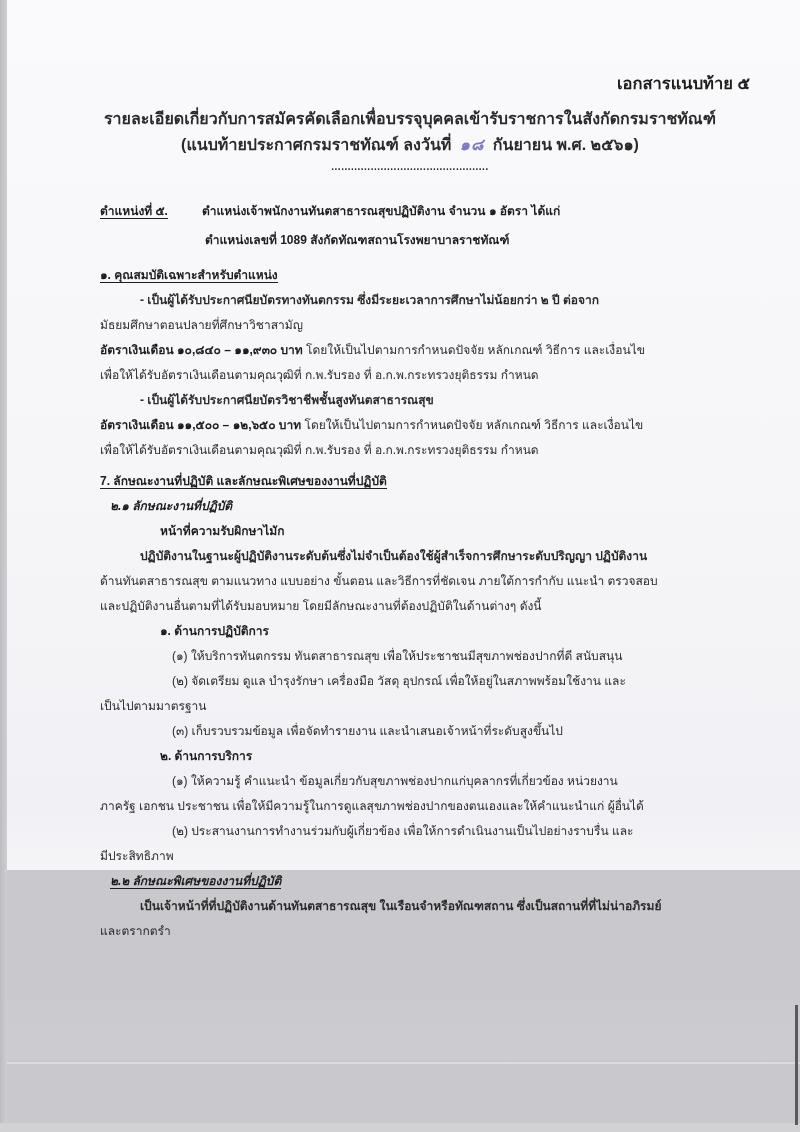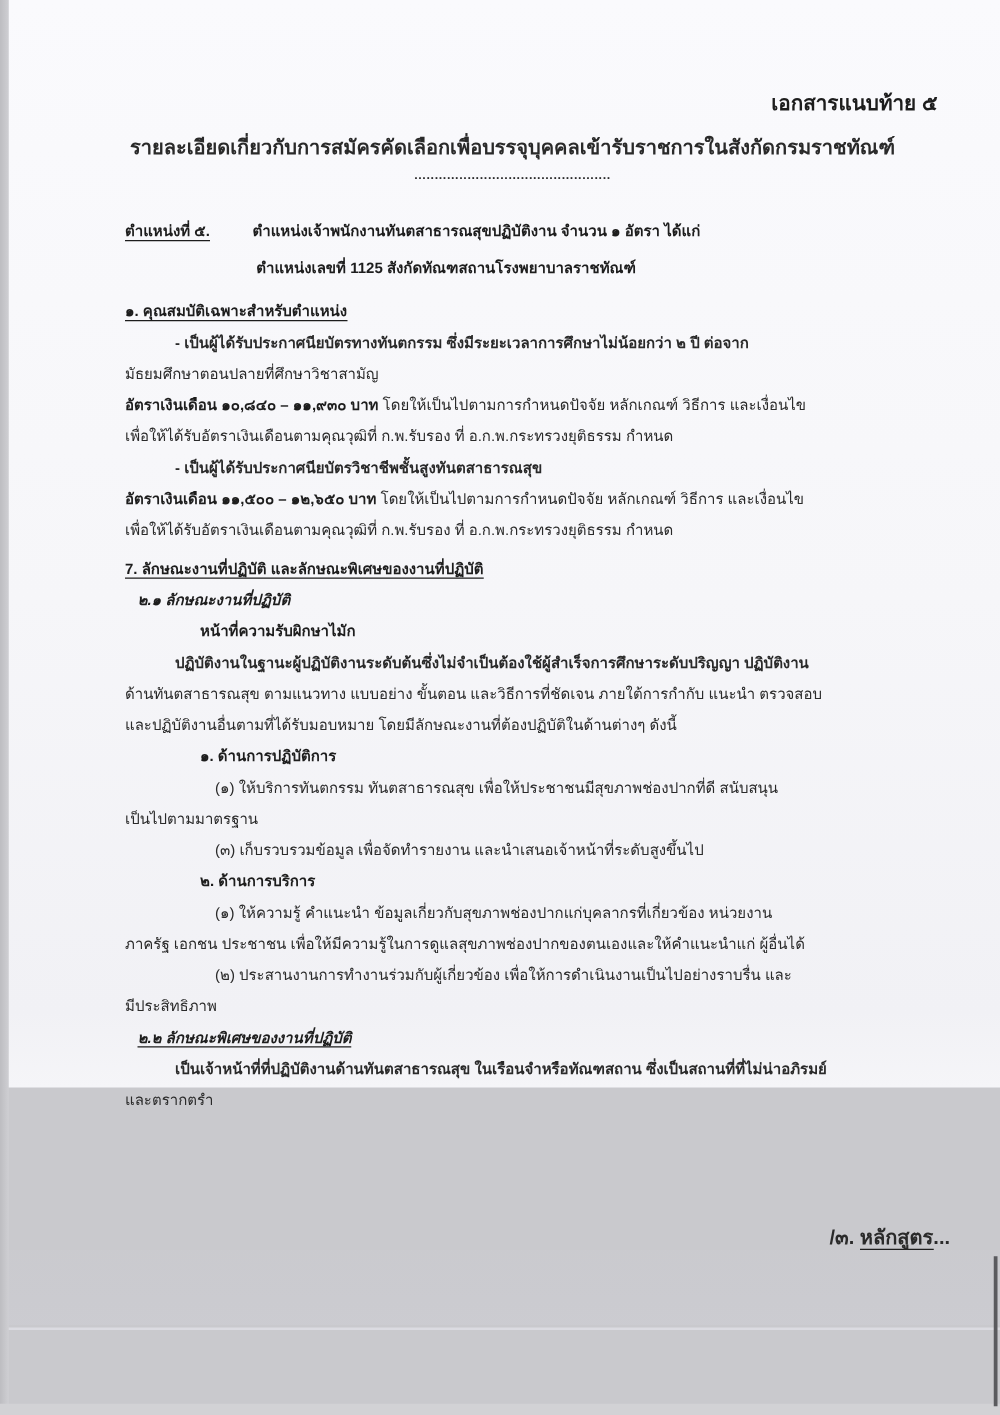--- a/index.html
+++ b/index.html
@@ -51,28 +51,33 @@
   <div class="crease"></div>
 
   <div class="content">
 
     <div class="line corner right">
       <span class="b">เอกสารแนบท้าย ๕</span>
     </div>
 
     <div class="line title center mt10">รายละเอียดเกี่ยวกับการสมัครคัดเลือกเพื่อบรรจุบุคคลเข้ารับราชการในสังกัดกรมราชทัณฑ์</div>
 
+    <div class="line title center">
+      <span>(แนบท้ายประกาศกรมราชทัณฑ์ ลงวันที่</span>
+      <span class="handwritten">๑๘</span>
+      <span>กันยายน พ.ศ. ๒๕๖๑)</span>
+    </div>
 
     <div class="line dots center">................................................</div>
 
     <div class="line pos-row" style="margin-top:23px;">
       <span class="pos-h"><span class="b u">ตำแหน่งที่ ๕.</span></span>
       <span class="b">ตำแหน่งเจ้าพนักงานทันตสาธารณสุขปฏิบัติงาน จำนวน ๑ อัตรา ได้แก่</span>
     </div>
-    <div class="line b ml105 mt4">ตำแหน่งเลขที่ 1125 สังกัดทัณฑสถานโรงพยาบาลราชทัณฑ์</div>
+    <div class="line b ml105 mt4">ตำแหน่งเลขที่ 1089 สังกัดทัณฑสถานโรงพยาบาลราชทัณฑ์</div>
 
     <div class="line mt10">
       <span class="b u">๑. คุณสมบัติเฉพาะสำหรับตำแหน่ง</span>
     </div>
     <div class="line ml38">- เป็นผู้ได้รับประกาศนียบัตรทางทันตกรรม ซึ่งมีระยะเวลาการศึกษาไม่น้อยกว่า ๒ ปี ต่อจาก</div>
     <div class="line">มัธยมศึกษาตอนปลายที่ศึกษาวิชาสามัญ</div>
     <div class="line">
       <span class="b">อัตราเงินเดือน ๑๐,๘๔๐ – ๑๑,๙๓๐ บาท</span><span> โดยให้เป็นไปตามการกำหนดปัจจัย หลักเกณฑ์ วิธีการ และเงื่อนไข</span>
     </div>
     <div class="line">เพื่อให้ได้รับอัตราเงินเดือนตามคุณวุฒิที่ ก.พ.รับรอง ที่ อ.ก.พ.กระทรวงยุติธรรม กำหนด</div>
@@ -86,35 +91,33 @@
       <span class="b u">7. ลักษณะงานที่ปฏิบัติ และลักษณะพิเศษของงานที่ปฏิบัติ</span>
     </div>
     <div class="line b ml28">๒.๑ ลักษณะงานที่ปฏิบัติ</div>
     <div class="line b ml60">หน้าที่ความรับผิกษาไมัก</div>
     <div class="line ml38">ปฏิบัติงานในฐานะผู้ปฏิบัติงานระดับต้นซึ่งไม่จำเป็นต้องใช้ผู้สำเร็จการศึกษาระดับปริญญา ปฏิบัติงาน</div>
     <div class="line">ด้านทันตสาธารณสุข ตามแนวทาง แบบอย่าง ขั้นตอน และวิธีการที่ชัดเจน ภายใต้การกำกับ แนะนำ ตรวจสอบ</div>
     <div class="line">และปฏิบัติงานอื่นตามที่ได้รับมอบหมาย โดยมีลักษณะงานที่ต้องปฏิบัติในด้านต่างๆ ดังนี้</div>
 
     <div class="line b ml60">๑. ด้านการปฏิบัติการ</div>
     <div class="line ml72">(๑) ให้บริการทันตกรรม ทันตสาธารณสุข เพื่อให้ประชาชนมีสุขภาพช่องปากที่ดี สนับสนุน</div>
+    <div class="line ml72">(๒) จัดเตรียม ดูแล บำรุงรักษา เครื่องมือ วัสดุ อุปกรณ์ เพื่อให้อยู่ในสภาพพร้อมใช้งาน และ</div>
     <div class="line">เป็นไปตามมาตรฐาน</div>
     <div class="line ml72">(๓) เก็บรวบรวมข้อมูล เพื่อจัดทำรายงาน และนำเสนอเจ้าหน้าที่ระดับสูงขึ้นไป</div>
 
     <div class="line b ml60">๒. ด้านการบริการ</div>
     <div class="line ml72">(๑) ให้ความรู้ คำแนะนำ ข้อมูลเกี่ยวกับสุขภาพช่องปากแก่บุคลากรที่เกี่ยวข้อง หน่วยงาน</div>
     <div class="line">ภาครัฐ เอกชน ประชาชน เพื่อให้มีความรู้ในการดูแลสุขภาพช่องปากของตนเองและให้คำแนะนำแก่ ผู้อื่นได้</div>
     <div class="line ml72">(๒) ประสานงานการทำงานร่วมกับผู้เกี่ยวข้อง เพื่อให้การดำเนินงานเป็นไปอย่างราบรื่น และ</div>
     <div class="line">มีประสิทธิภาพ</div>
 
     <div class="line ml28">
       <span class="b u">๒.๒ ลักษณะพิเศษของงานที่ปฏิบัติ</span>
     </div>
     <div class="line ml38">เป็นเจ้าหน้าที่ที่ปฏิบัติงานด้านทันตสาธารณสุข ในเรือนจำหรือทัณฑสถาน ซึ่งเป็นสถานที่ที่ไม่น่าอภิรมย์</div>
     <div class="line">และตรากตรำ</div>
 
-    <div class="line right footer-line">
-      <span>/๓. </span><span class="u">หลักสูตร</span><span>...</span>
-    </div>
 
   </div>
 </div>
 
 <div class="scan-right-line"></div>
 
 </body></html>

